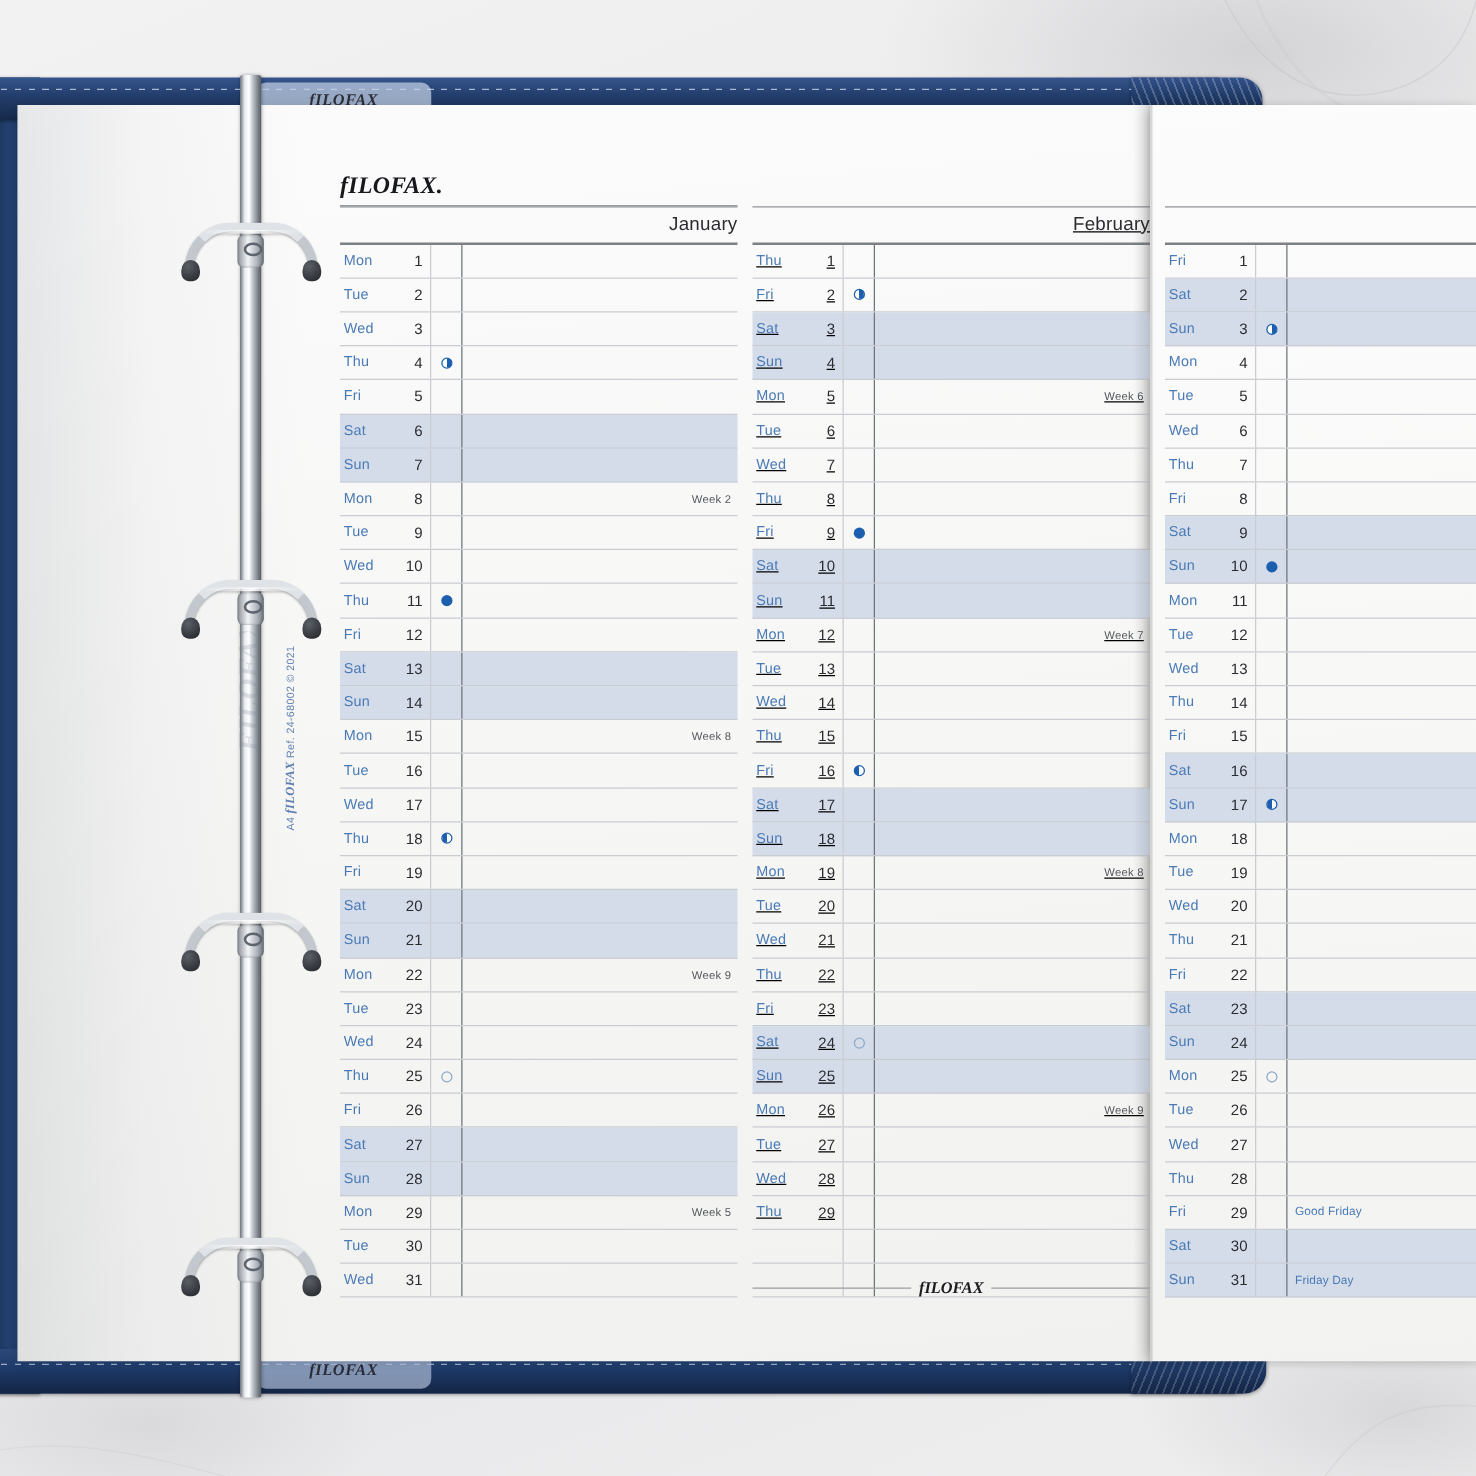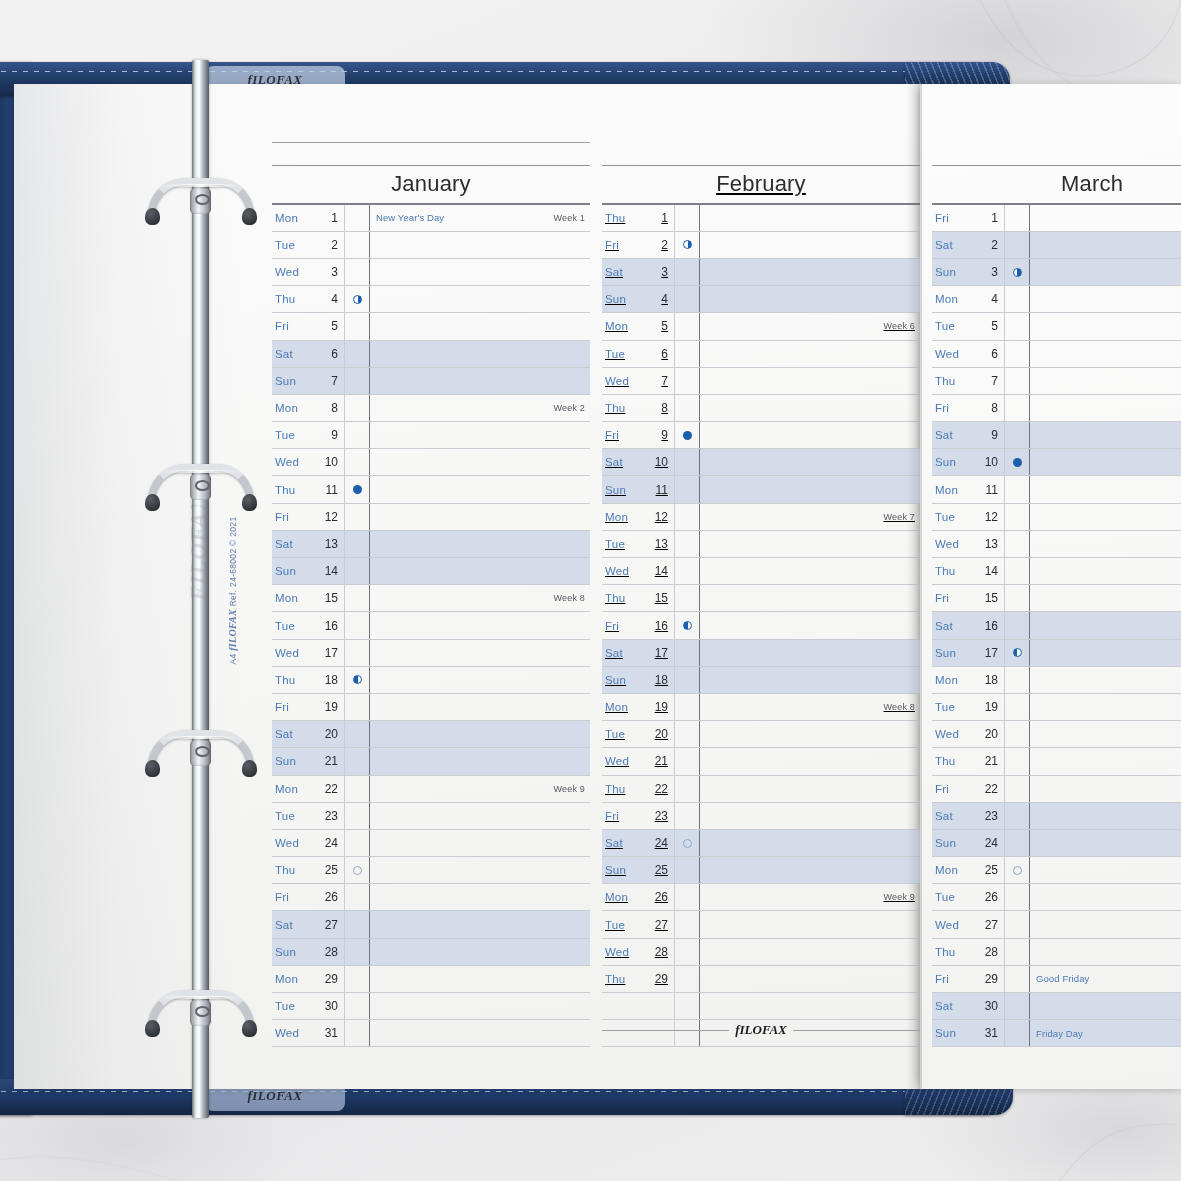--- a/index.html
+++ b/index.html
@@ -107,21 +107,21 @@
   #col-jan{ left:272px; width:318px; }
   #col-feb{ left:602px; width:318px;text-decoration:underline; }
   #col-mar{ left:932px; width:320px; }
 
   .brandhead{ position:absolute; left:272px; top:138px; width:318px; }
   .brandhead .logo{ font-family:"Liberation Serif", serif; font-weight:700; font-style:italic;
      font-size:19px; letter-spacing:.3px; color:#17181c; }
   .brandhead .rule{ margin-top:4px; height:1px; background:#9a9da2; }
 
   .col .mrule-top{ height:1px; background:#8e9197; }
-  .col .month{ text-align:center; font-size:22px; color:#2b2c30; padding:5px 0 6px;
+  .col .month{ text-align:right; font-size:15px; color:#2b2c30; padding:5px 0 6px;
      letter-spacing:.2px; font-weight:400; }
   .col .mrule-bot{ height:1.6px; background:#7d8086; }
 
   .rows{ position:relative; }
   .row{ position:relative; height:27.2px; display:flex; align-items:stretch;
      border-bottom:1px solid #c9ccd1; }
   .row.weekend{ background:#d4dcea; }
   .c-day{ width:42px; display:flex; align-items:center; padding-left:3px;
      font-size:11.5px; color:#4a7ab5; letter-spacing:.2px; }
   .c-num{ width:30px; display:flex; align-items:center; justify-content:flex-end;
@@ -228,36 +228,33 @@
 
   <div id="spine-text">
     <span>
       <b style="font-weight:400">A4</b>
       <i class="sp-logo">fILOFAX</i>
       <b style="font-weight:400">Ref. 24-68002 © 2021</b>
     </span>
   </div>
 
   <div class="brandhead">
+    <div class="logo">fILOFAX.</div>
     <div class="rule"></div>
   </div>
 
   <div class="col" id="col-jan" style="top:165px">
     <div class="mrule-top"></div>
     <div class="month">January</div>
     <div class="mrule-bot"></div>
     <div class="rows">
         <div class="row">
           <div class="c-day">Mon</div>
           <div class="c-num">1</div>
           <div class="c-moon"></div>
-          <div class="c-note">
-            <span class="note-txt">New Year's Day</span>
-            <span class="wk-txt">Week 1</span>
-          </div>
         </div>
         <div class="row">
           <div class="c-day">Tue</div>
           <div class="c-num">2</div>
           <div class="c-moon"></div>
           <div class="c-note">
             <span class="note-txt"></span>
             <span class="wk-txt"></span>
           </div>
         </div>
@@ -496,20 +493,24 @@
           <div class="c-moon"></div>
           <div class="c-note">
             <span class="note-txt"></span>
             <span class="wk-txt"></span>
           </div>
         </div>
         <div class="row">
           <div class="c-day">Mon</div>
           <div class="c-num">29</div>
           <div class="c-moon"></div>
+          <div class="c-note">
+            <span class="note-txt"></span>
+            <span class="wk-txt">Week 5</span>
+          </div>
         </div>
         <div class="row">
           <div class="c-day">Tue</div>
           <div class="c-num">30</div>
           <div class="c-moon"></div>
           <div class="c-note">
             <span class="note-txt"></span>
             <span class="wk-txt"></span>
           </div>
         </div>

